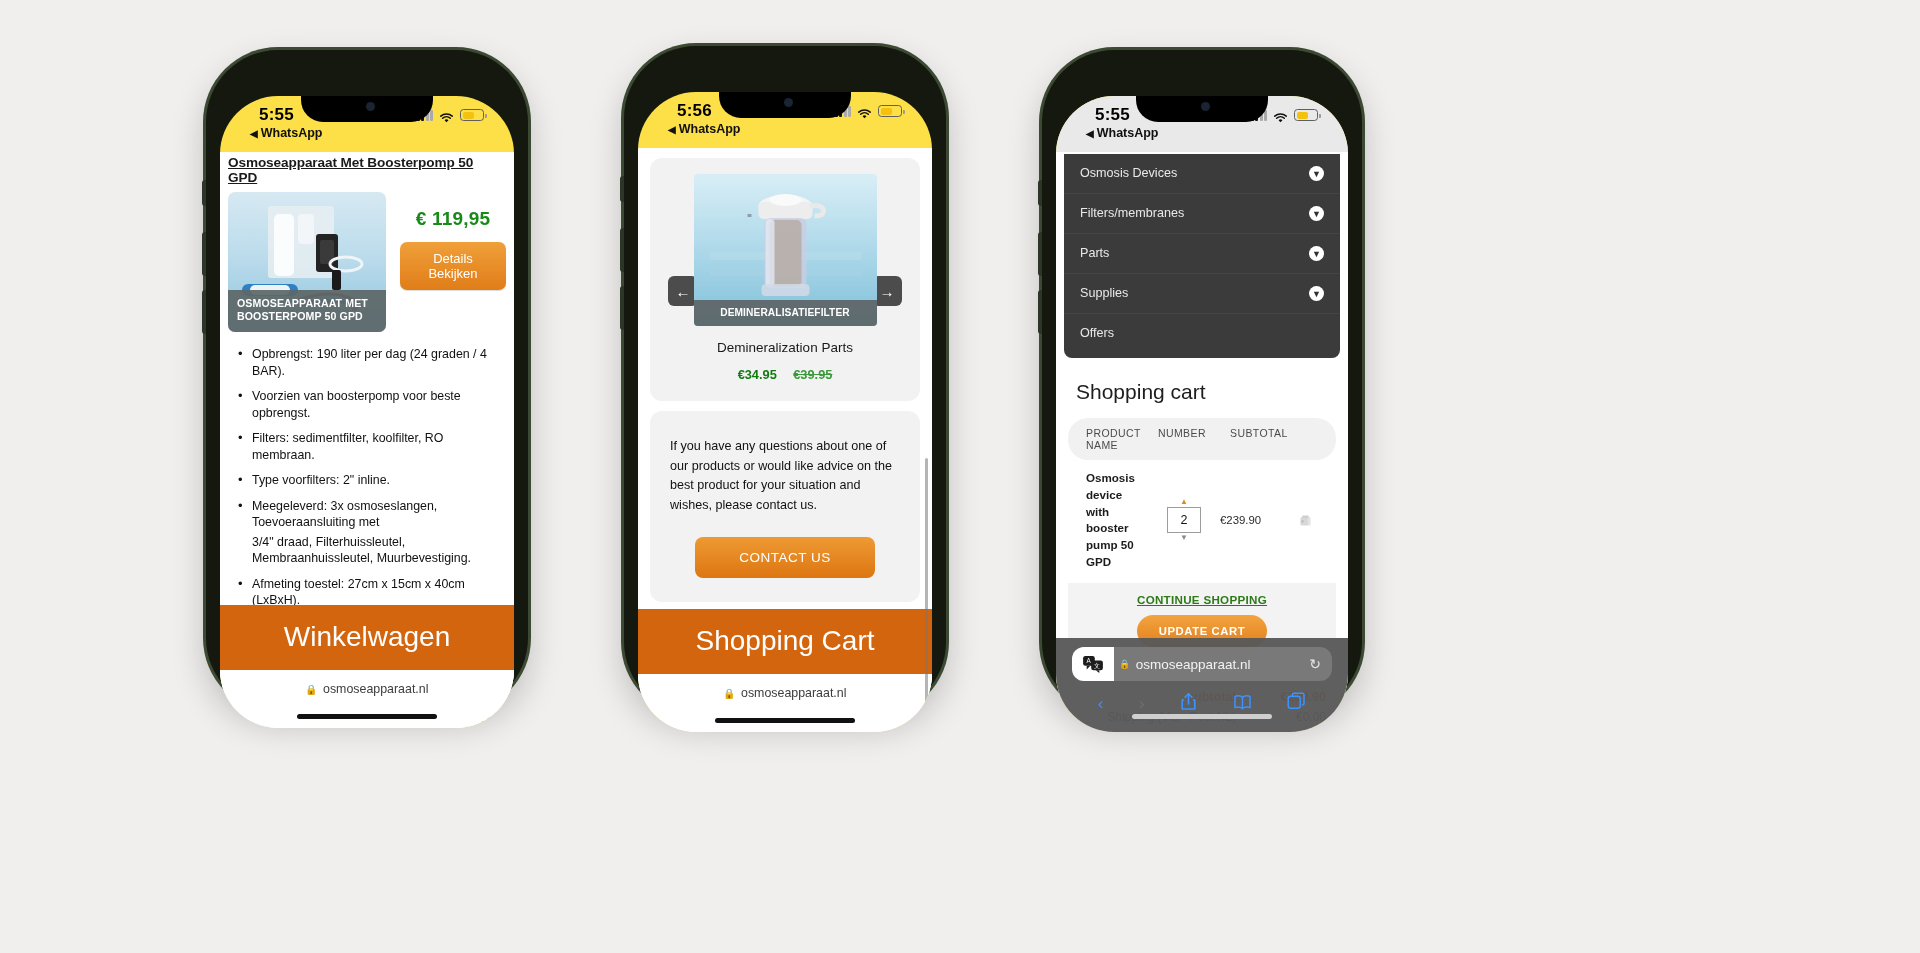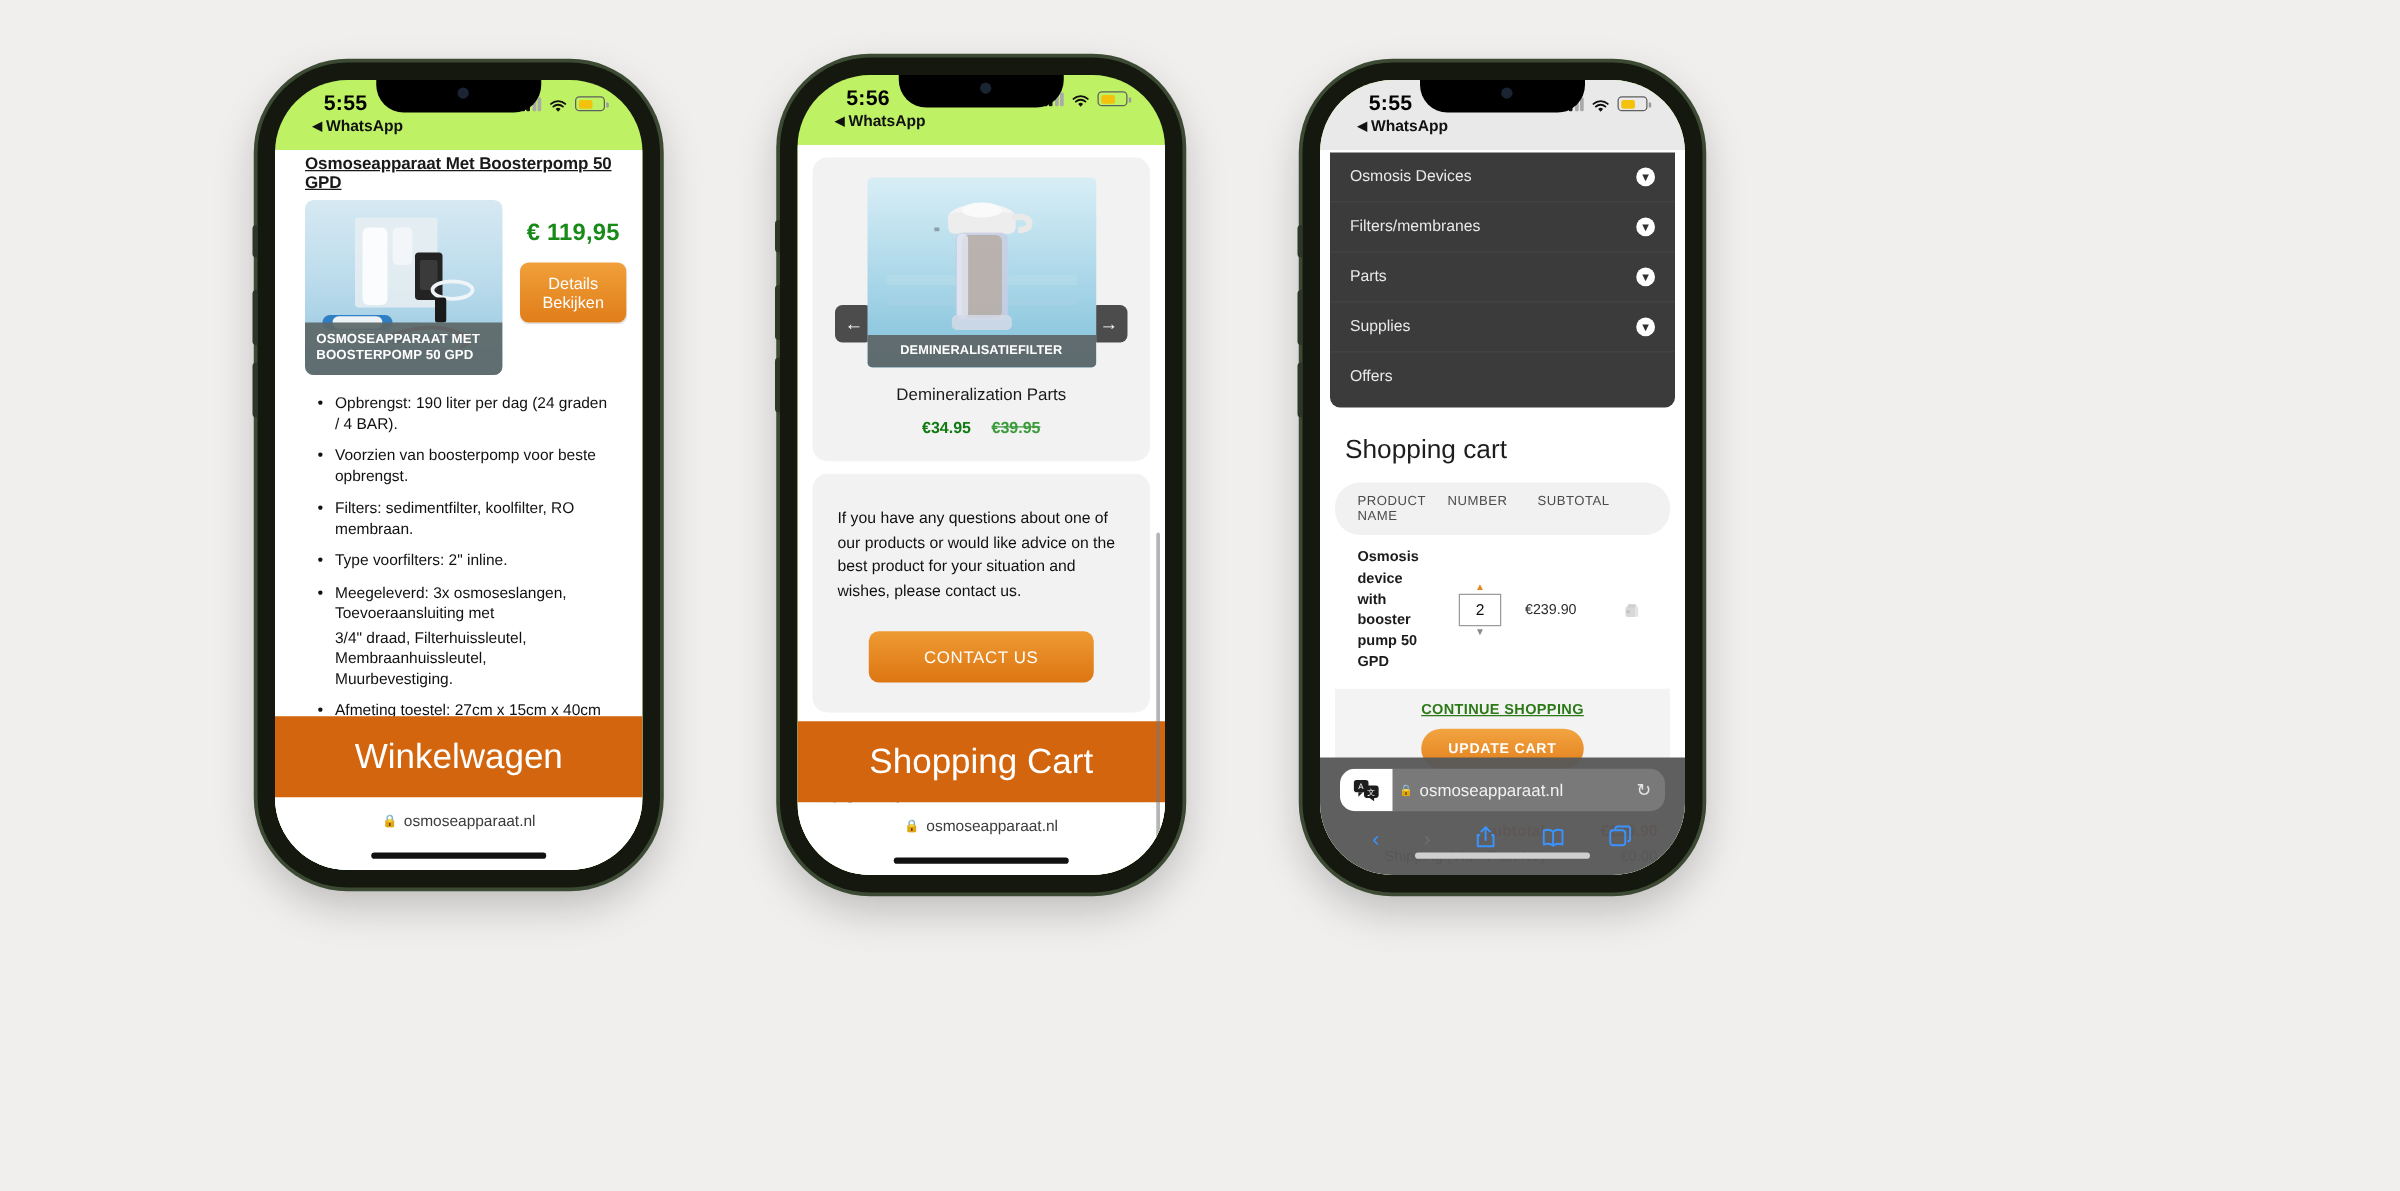--- a/index.html
+++ b/index.html
@@ -20,22 +20,23 @@
     position: absolute;
     border-radius: 72px;
     background: #14180f;
     box-shadow: 0 0 0 3px #3c4a33, 0 14px 34px rgba(0,0,0,0.22);
     padding: 14px;
   }
   .phone-inner {
     position: relative;
     width: 100%; height: 100%;
     border-radius: 58px;
-    background: #bef264;
+    background: #fde047;
     overflow: hidden;
+    margin-top: 32px;
   }
   .notch {
     position: absolute;
     top: 0; left: 50%;
     transform: translateX(-50%);
     background: #000;
     border-bottom-left-radius: 22px;
     border-bottom-right-radius: 22px;
     z-index: 40;
     display: flex; align-items: flex-end; justify-content: center;
@@ -327,21 +328,21 @@
                 <path d="M1.9 4.0 A9 9 0 0 1 14.1 4.0" stroke="#111" stroke-width="1.6" fill="none" stroke-linecap="round"></path>
               </svg>
           </div>
           <div class="batt">
               <div class="fill"></div>
             </div>
         </div>
       </div>
 
       <div class="webview p1">
-        <div style="padding: 0 24px;">
+        <div style="padding: 0 8px;">
           <div class="prod-title">Osmoseapparaat Met Boosterpomp 50 GPD</div>
           <div class="prod-row">
             <div class="thumb">
               <svg viewBox="0 0 158 140" style="position:absolute;inset:0;width:100%;height:100%">
                 <rect x="40" y="14" width="66" height="72" rx="3" fill="#e8eef2" opacity=".85"></rect>
                 <rect x="46" y="22" width="20" height="62" rx="5" fill="#fbfcfd"></rect>
                 <rect x="70" y="22" width="16" height="30" rx="4" fill="#f2f6f8"></rect>
                 <rect x="88" y="42" width="22" height="38" rx="3" fill="#232323"></rect>
                 <rect x="92" y="48" width="14" height="24" rx="2" fill="#3a3a3a"></rect>
                 <ellipse cx="118" cy="72" rx="16" ry="7" fill="none" stroke="#eef4f7" stroke-width="3"></ellipse>

